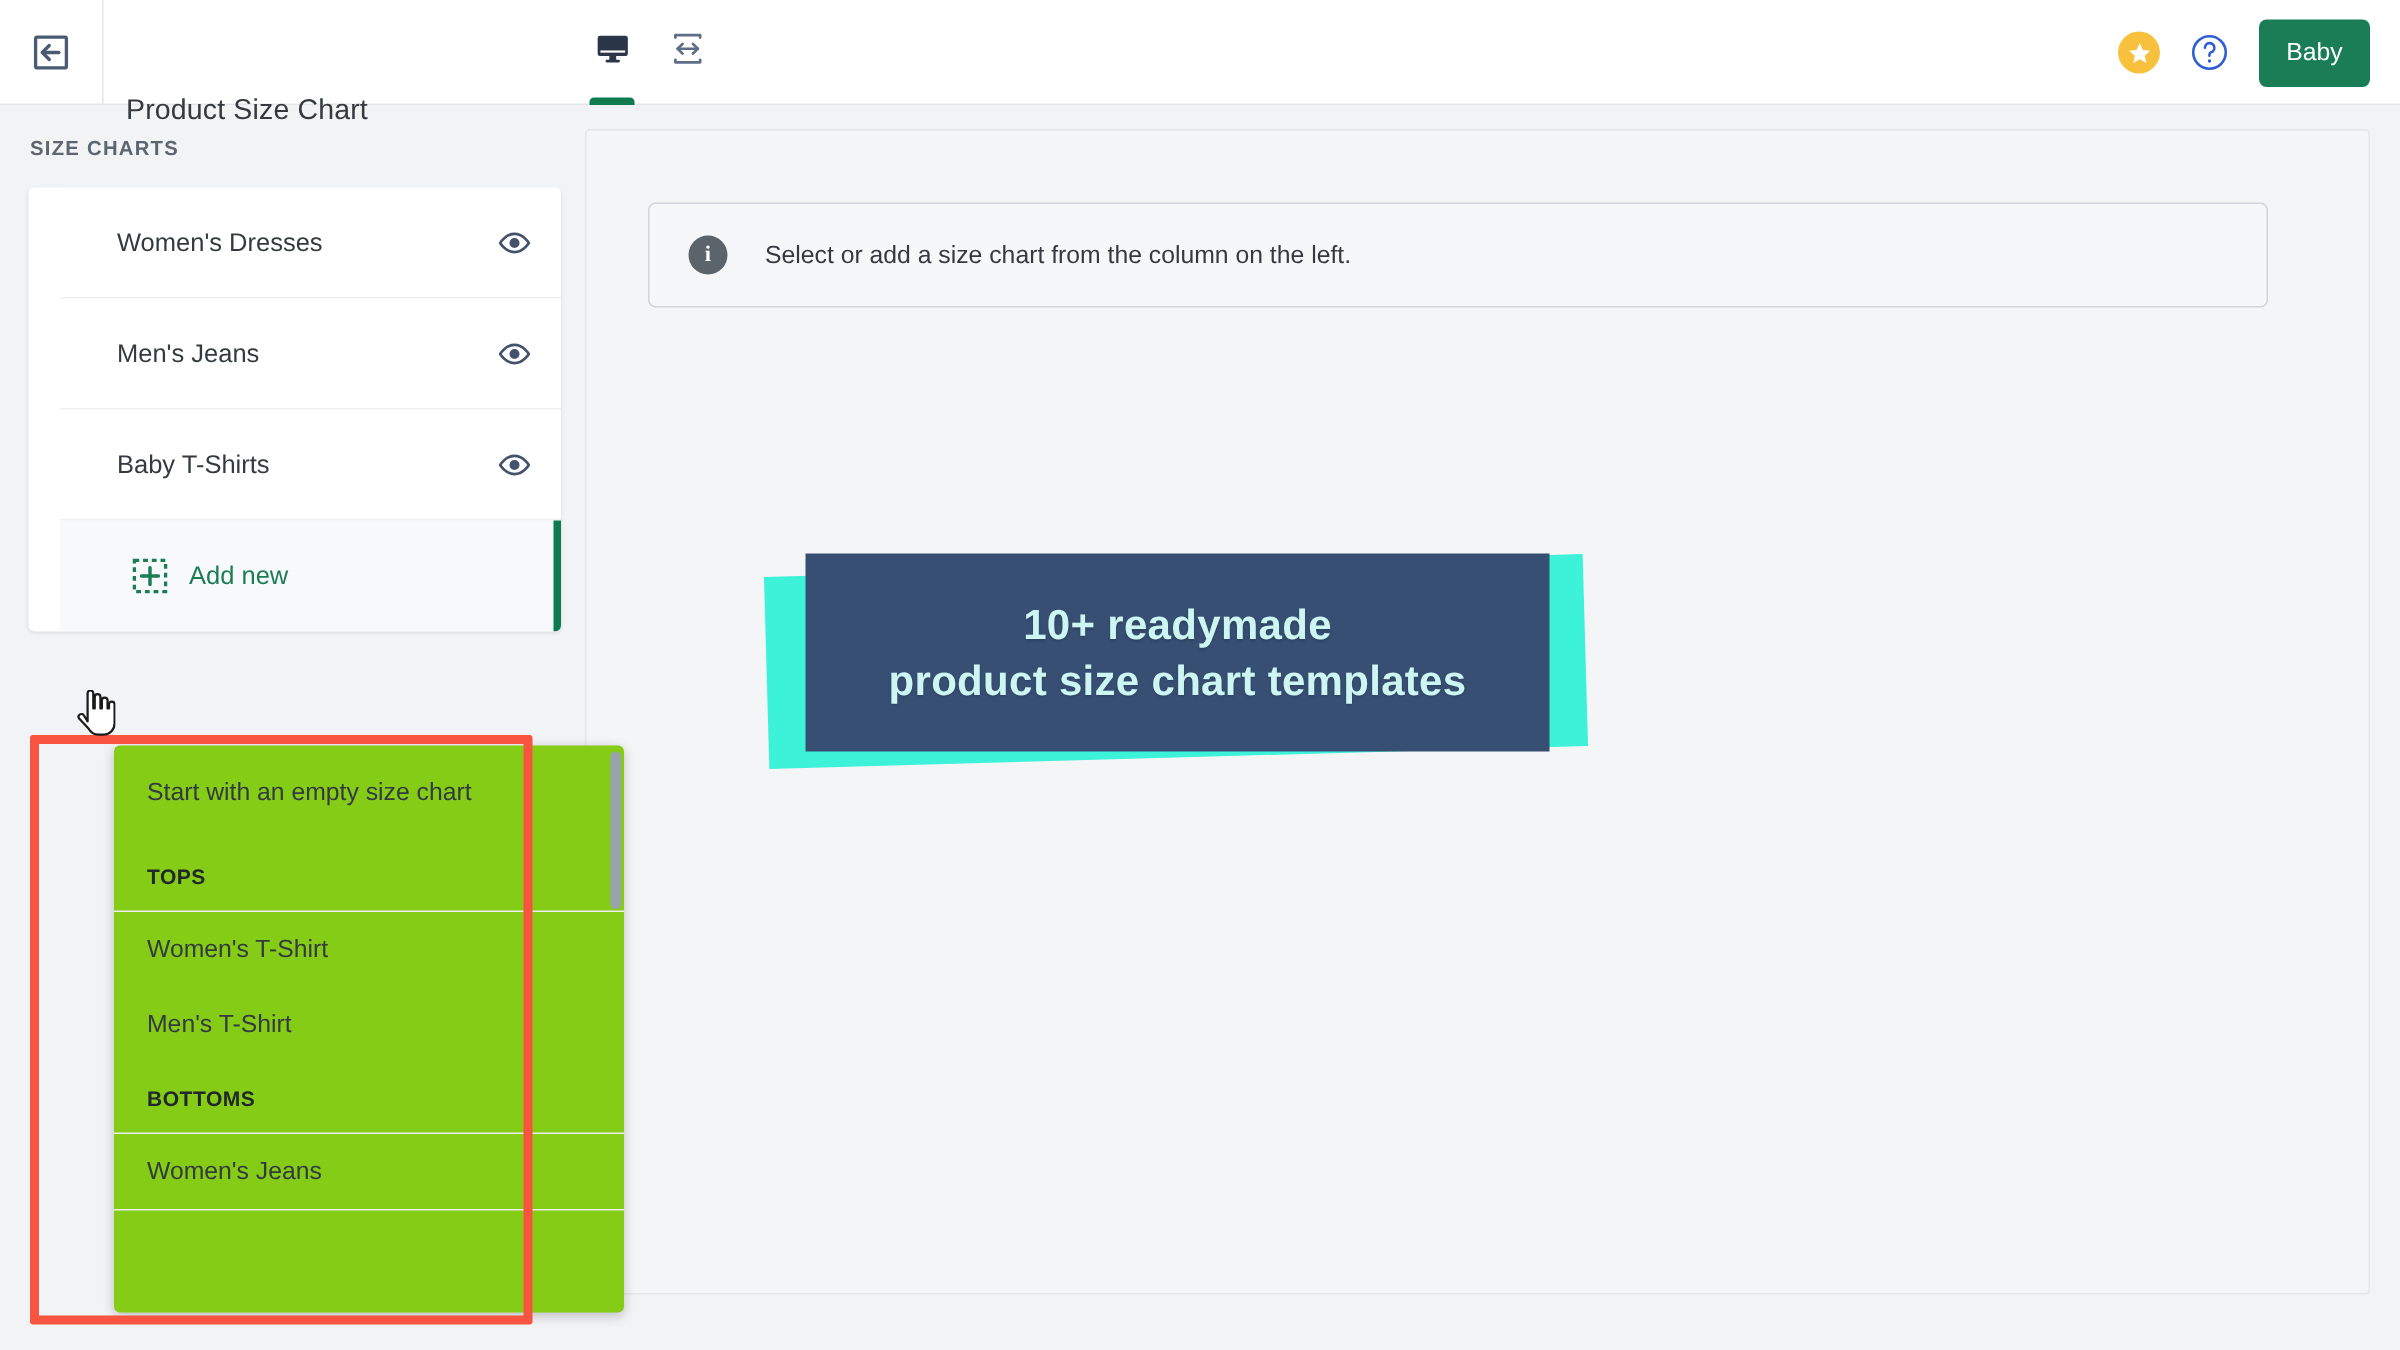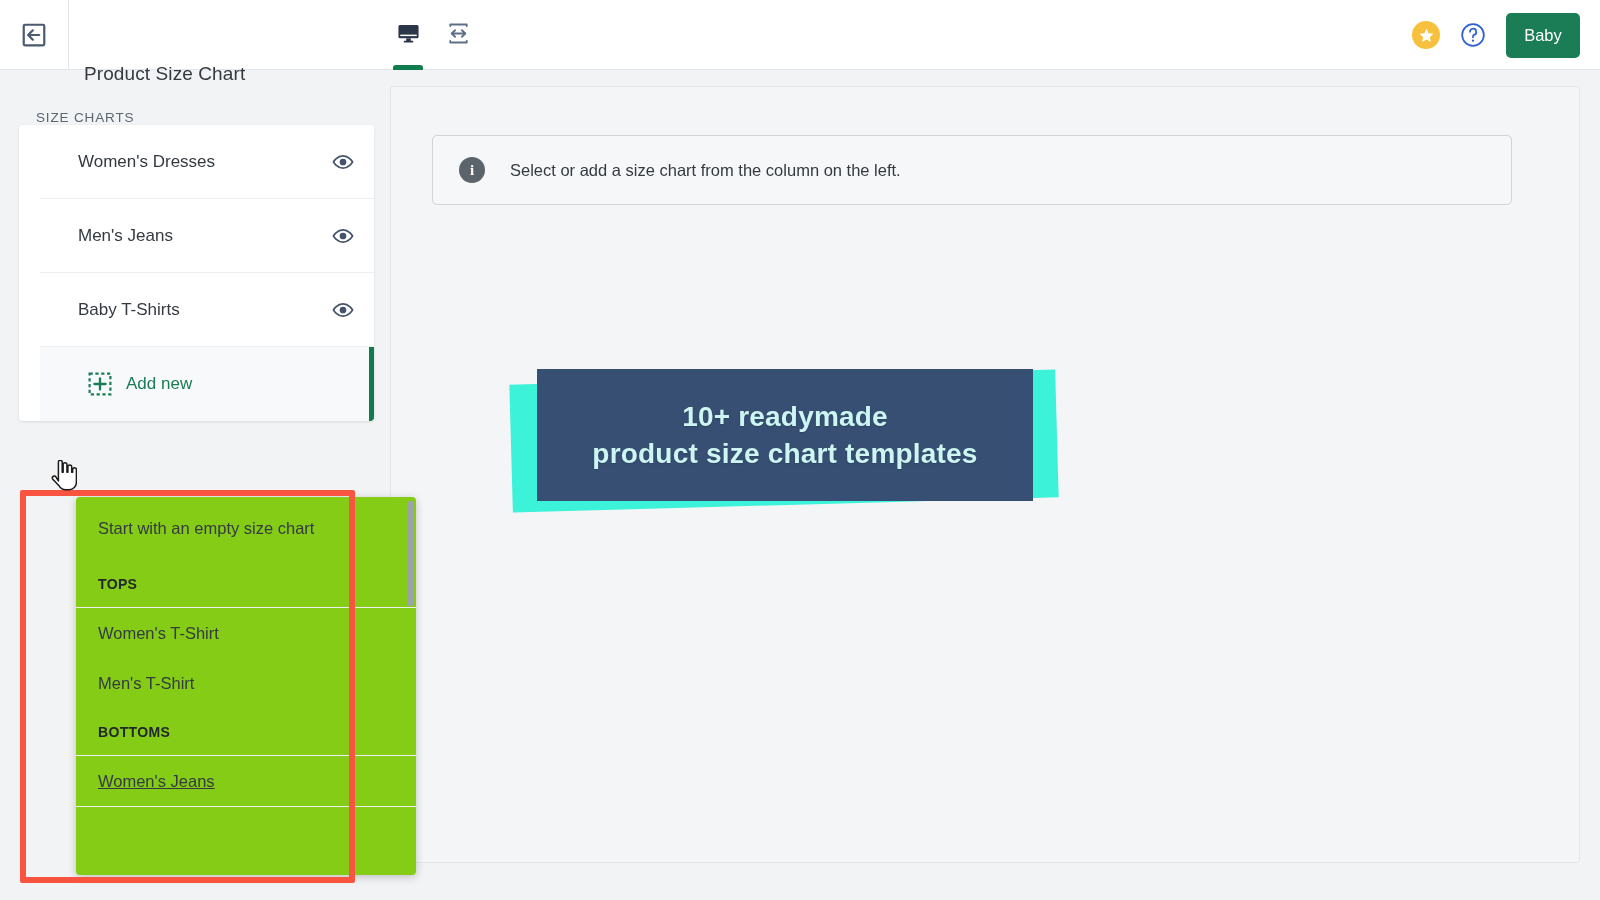--- a/index.html
+++ b/index.html
@@ -110,26 +110,25 @@
   
   .sidebar {
     position: absolute;
     left: 0; top: 70px;
     width: 374px; height: 830px;
     background: #f1f3f5;
   }
 
   .sidebar-heading {
     position: absolute;
-    left: 36px; top: 21px;
+    left: 20px; top: 21px;
     font-size: 13.5px;
-    font-weight: normal;
+    font-weight: bold;
     letter-spacing: .85px;
     color: #5c6670;
-    margin-top: 19px;
   }
 
   .chart-list {
     position: absolute;
     left: 19px; top: 55px;
     width: 355px;
     background: #ffffff;
     border-radius: 4px;
     box-shadow: 0 1px 3px rgba(0,0,0,.10);
     overflow: hidden;
@@ -221,21 +220,21 @@
 
   .dd-item {
     height: 50px;
     display: flex;
     align-items: center;
     font-size: 16.5px;
     color: #343a40;
     cursor: pointer;
   }
   .dd-item.first { height: 63px; }
-  .dd-item.trimmed { height: 50px; text-decoration: underline; }
+  .dd-item.trimmed { height: 50px; }
 
   .dd-group {
     height: 47px;
     display: flex;
     align-items: center;
     font-size: 14px;
     font-weight: bold;
     letter-spacing: .35px;
     color: #22272b;
   }

